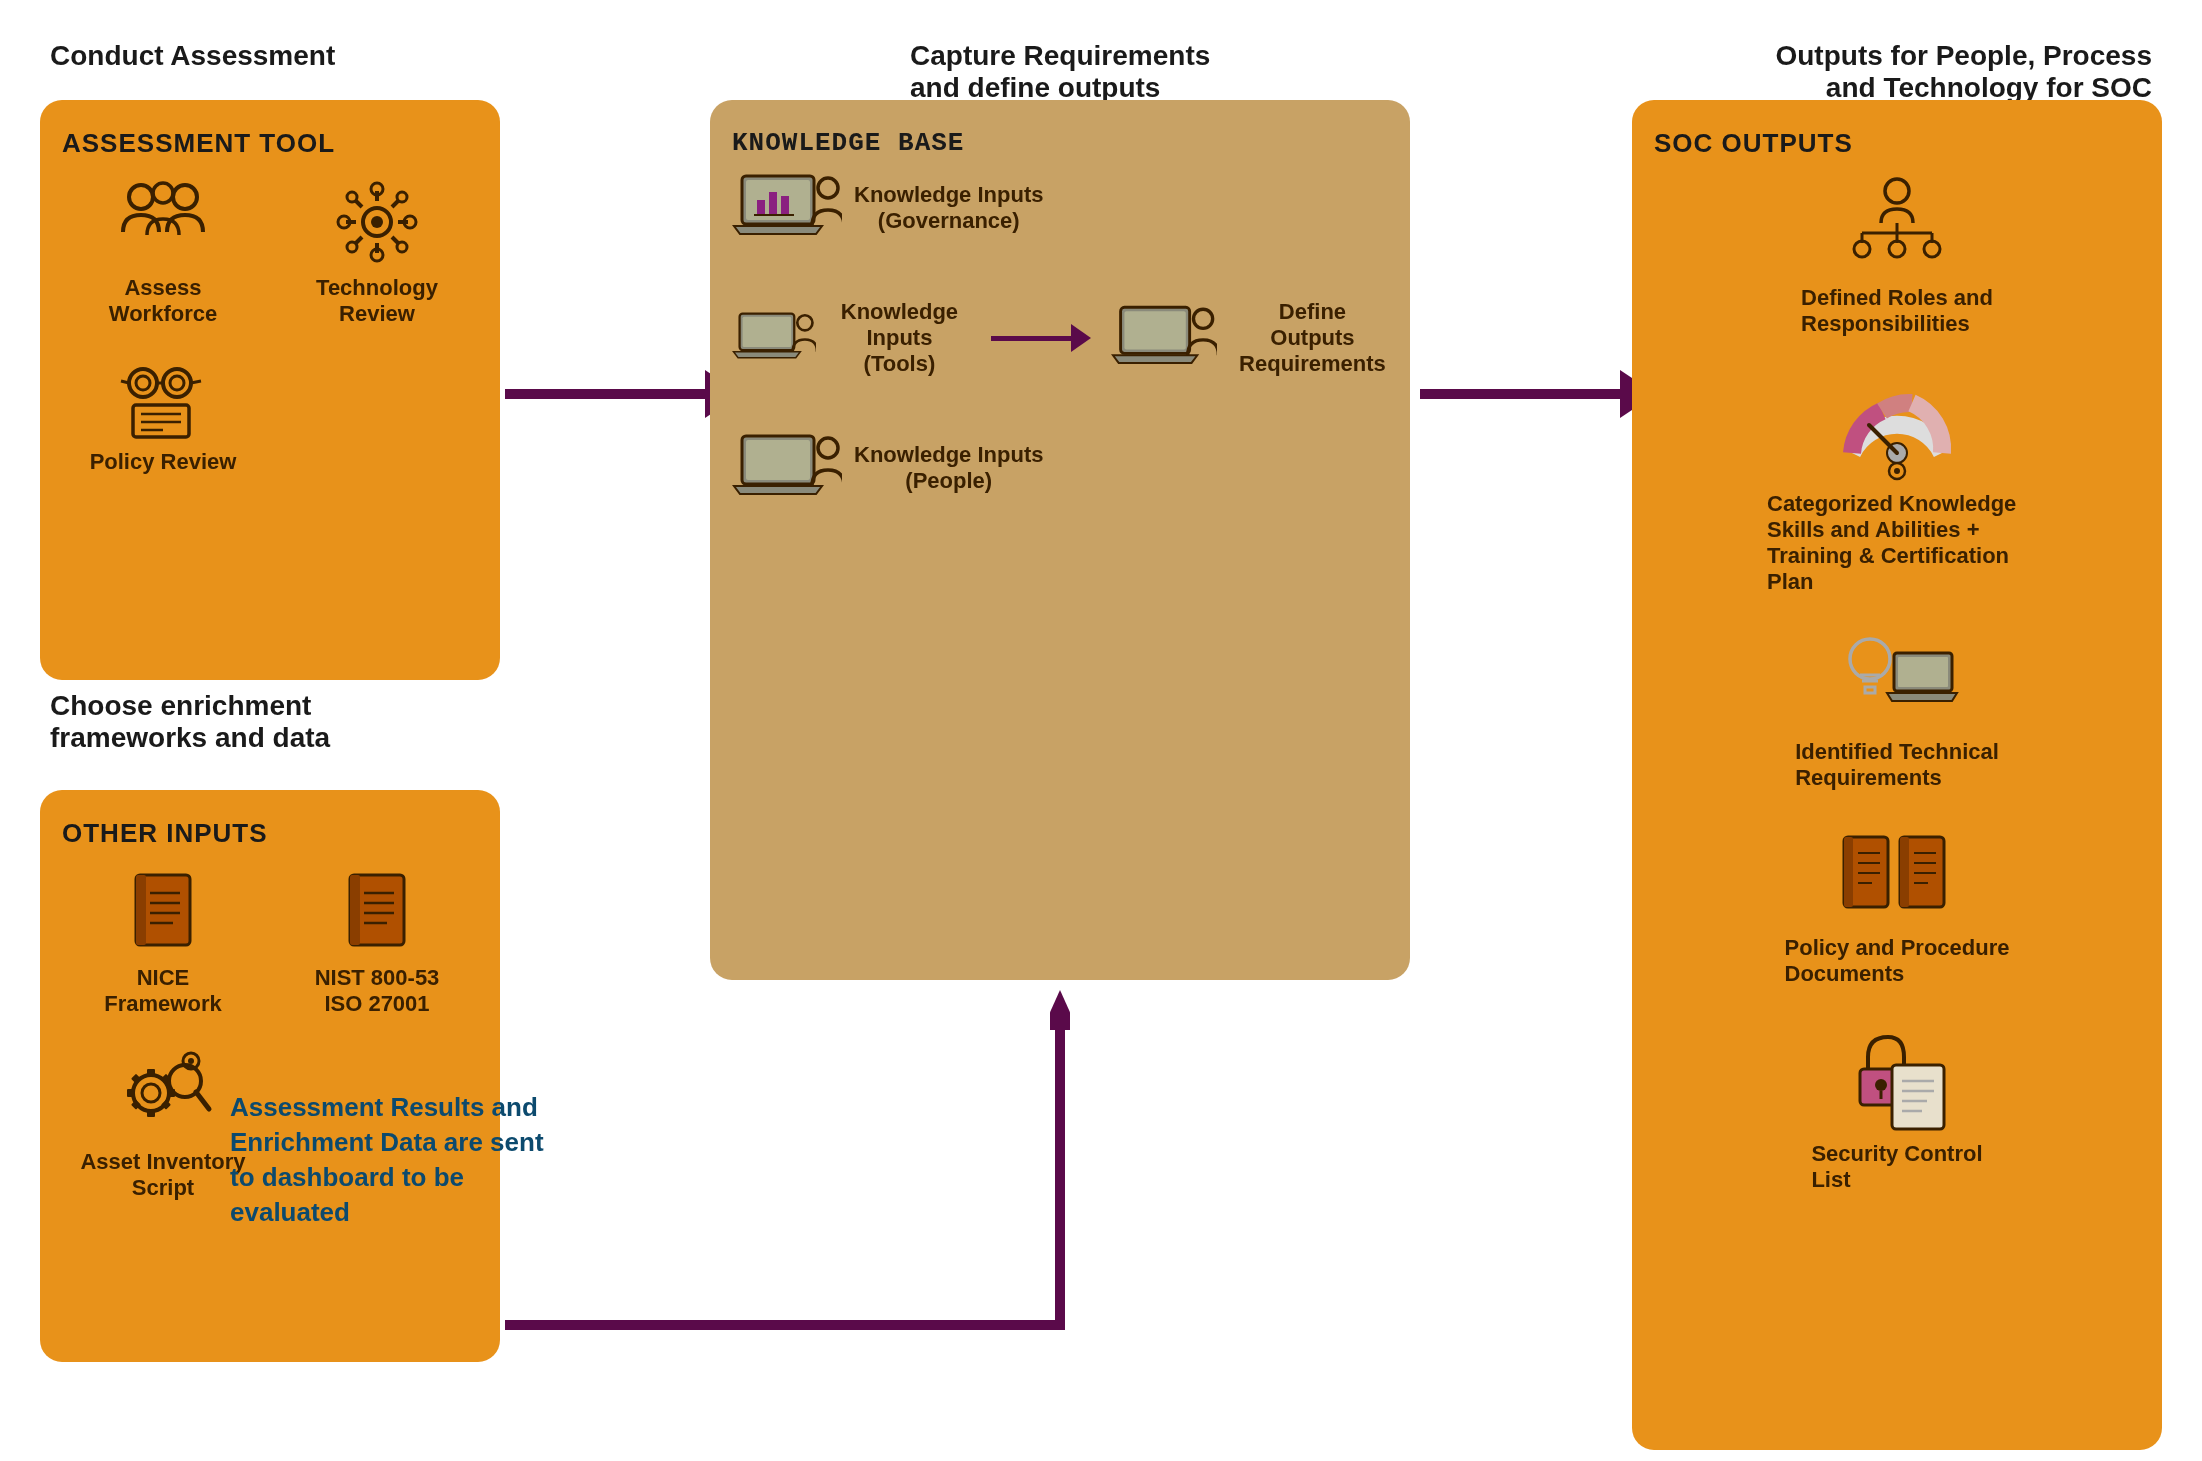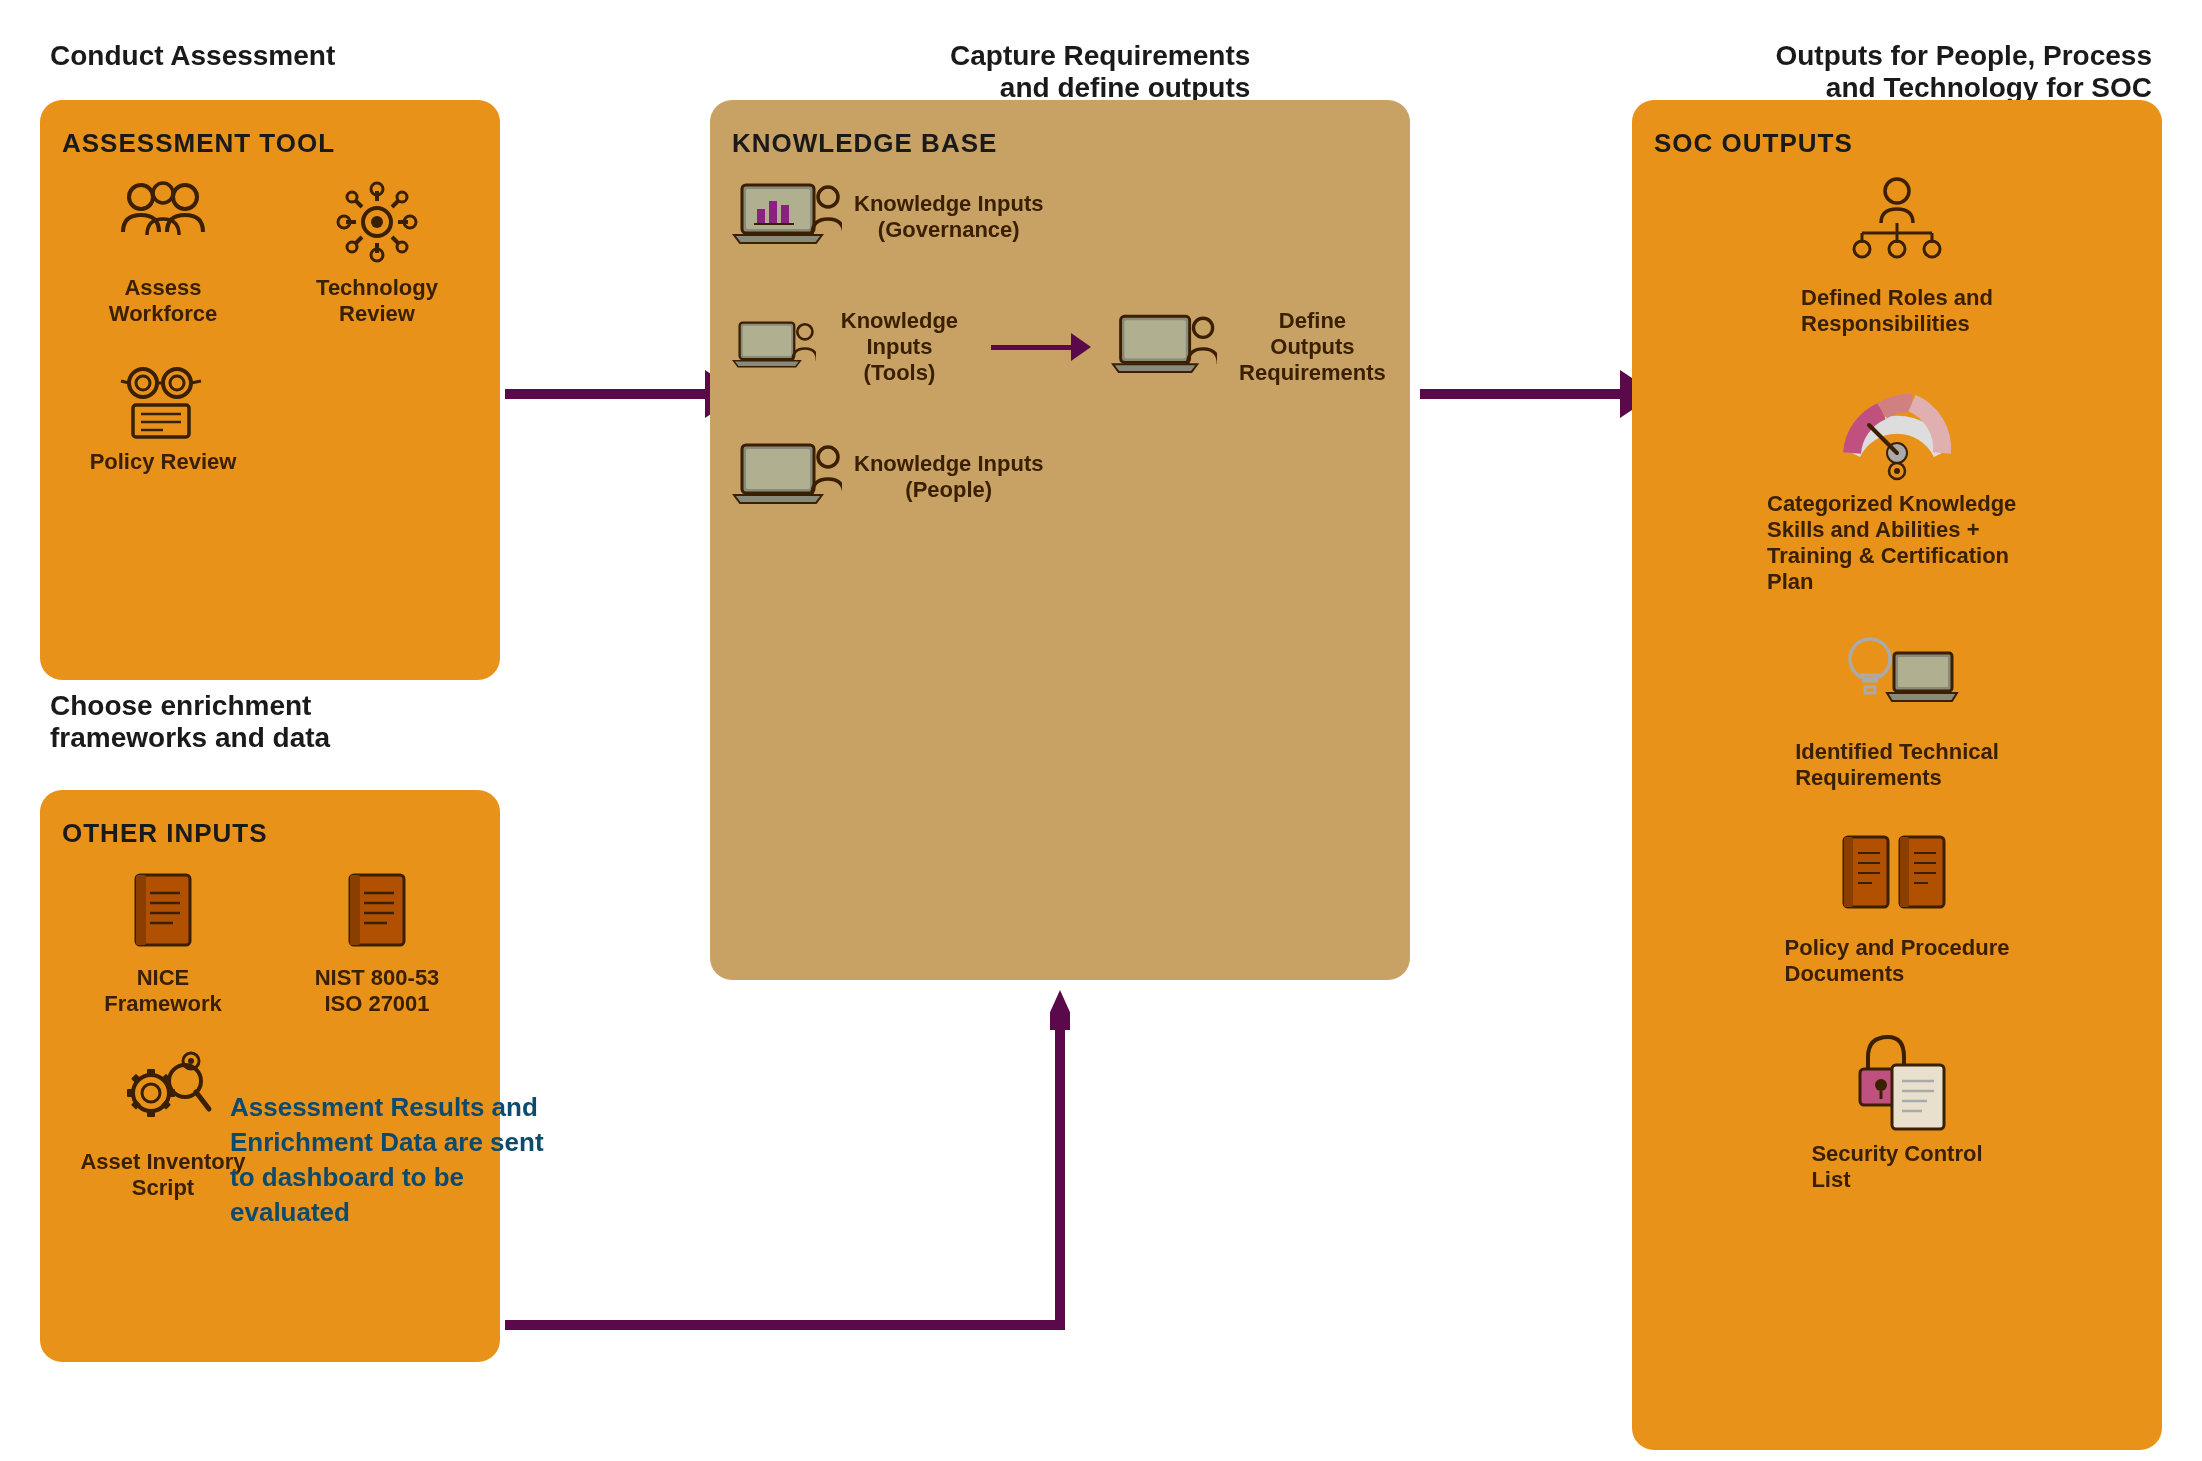--- a/index.html
+++ b/index.html
@@ -46,21 +46,22 @@
       border-radius: 22px;
       padding: 28px 22px;
       position: absolute;
     }
     .tan-box .box-title {
       font-size: 26px;
       font-weight: 900;
       color: #1a1a1a;
       letter-spacing: 1px;
       text-transform: uppercase;
-      margin-bottom: 18px;
+      margin-bottom: 10px;
+      font-family: Liberation Mono, monospace;
     }
 
     
     .icon-label {
       display: flex;
       flex-direction: column;
       align-items: center;
       font-size: 22px;
       font-weight: 600;
       color: #3a2000;
@@ -116,21 +117,21 @@
       max-width: 340px;
       line-height: 1.35;
     }
   </style>
 </head>
 <body>
 
 <div class="diagram-container">
 
   <div class="section-header" style="position:absolute;top:0;left:20px;">Conduct Assessment</div>
-  <div class="section-header" style="position:absolute;top:0;left:880px;text-align:right;margin-left:40px;">Capture Requirements<br>and define outputs</div>
+  <div class="section-header" style="position:absolute;top:0;left:880px;text-align:left;">Capture Requirements<br>and define outputs</div>
   <div class="section-header" style="position:absolute;top:0;right:20px;text-align:right;max-width:500px;">Outputs for People, Process<br>and Technology for SOC</div>
 
   <div class="orange-box" style="left:10px;top:60px;width:460px;height:580px;">
     <div class="box-title">ASSESSMENT TOOL</div>
     <div class="grid-2col" style="margin-top:10px;">
 
       <div class="icon-label">
         <svg width="100" height="90" viewBox="0 0 100 90">
 
           <circle cx="28" cy="20" r="12" fill="none" stroke="#3a2000" stroke-width="4"></circle>

